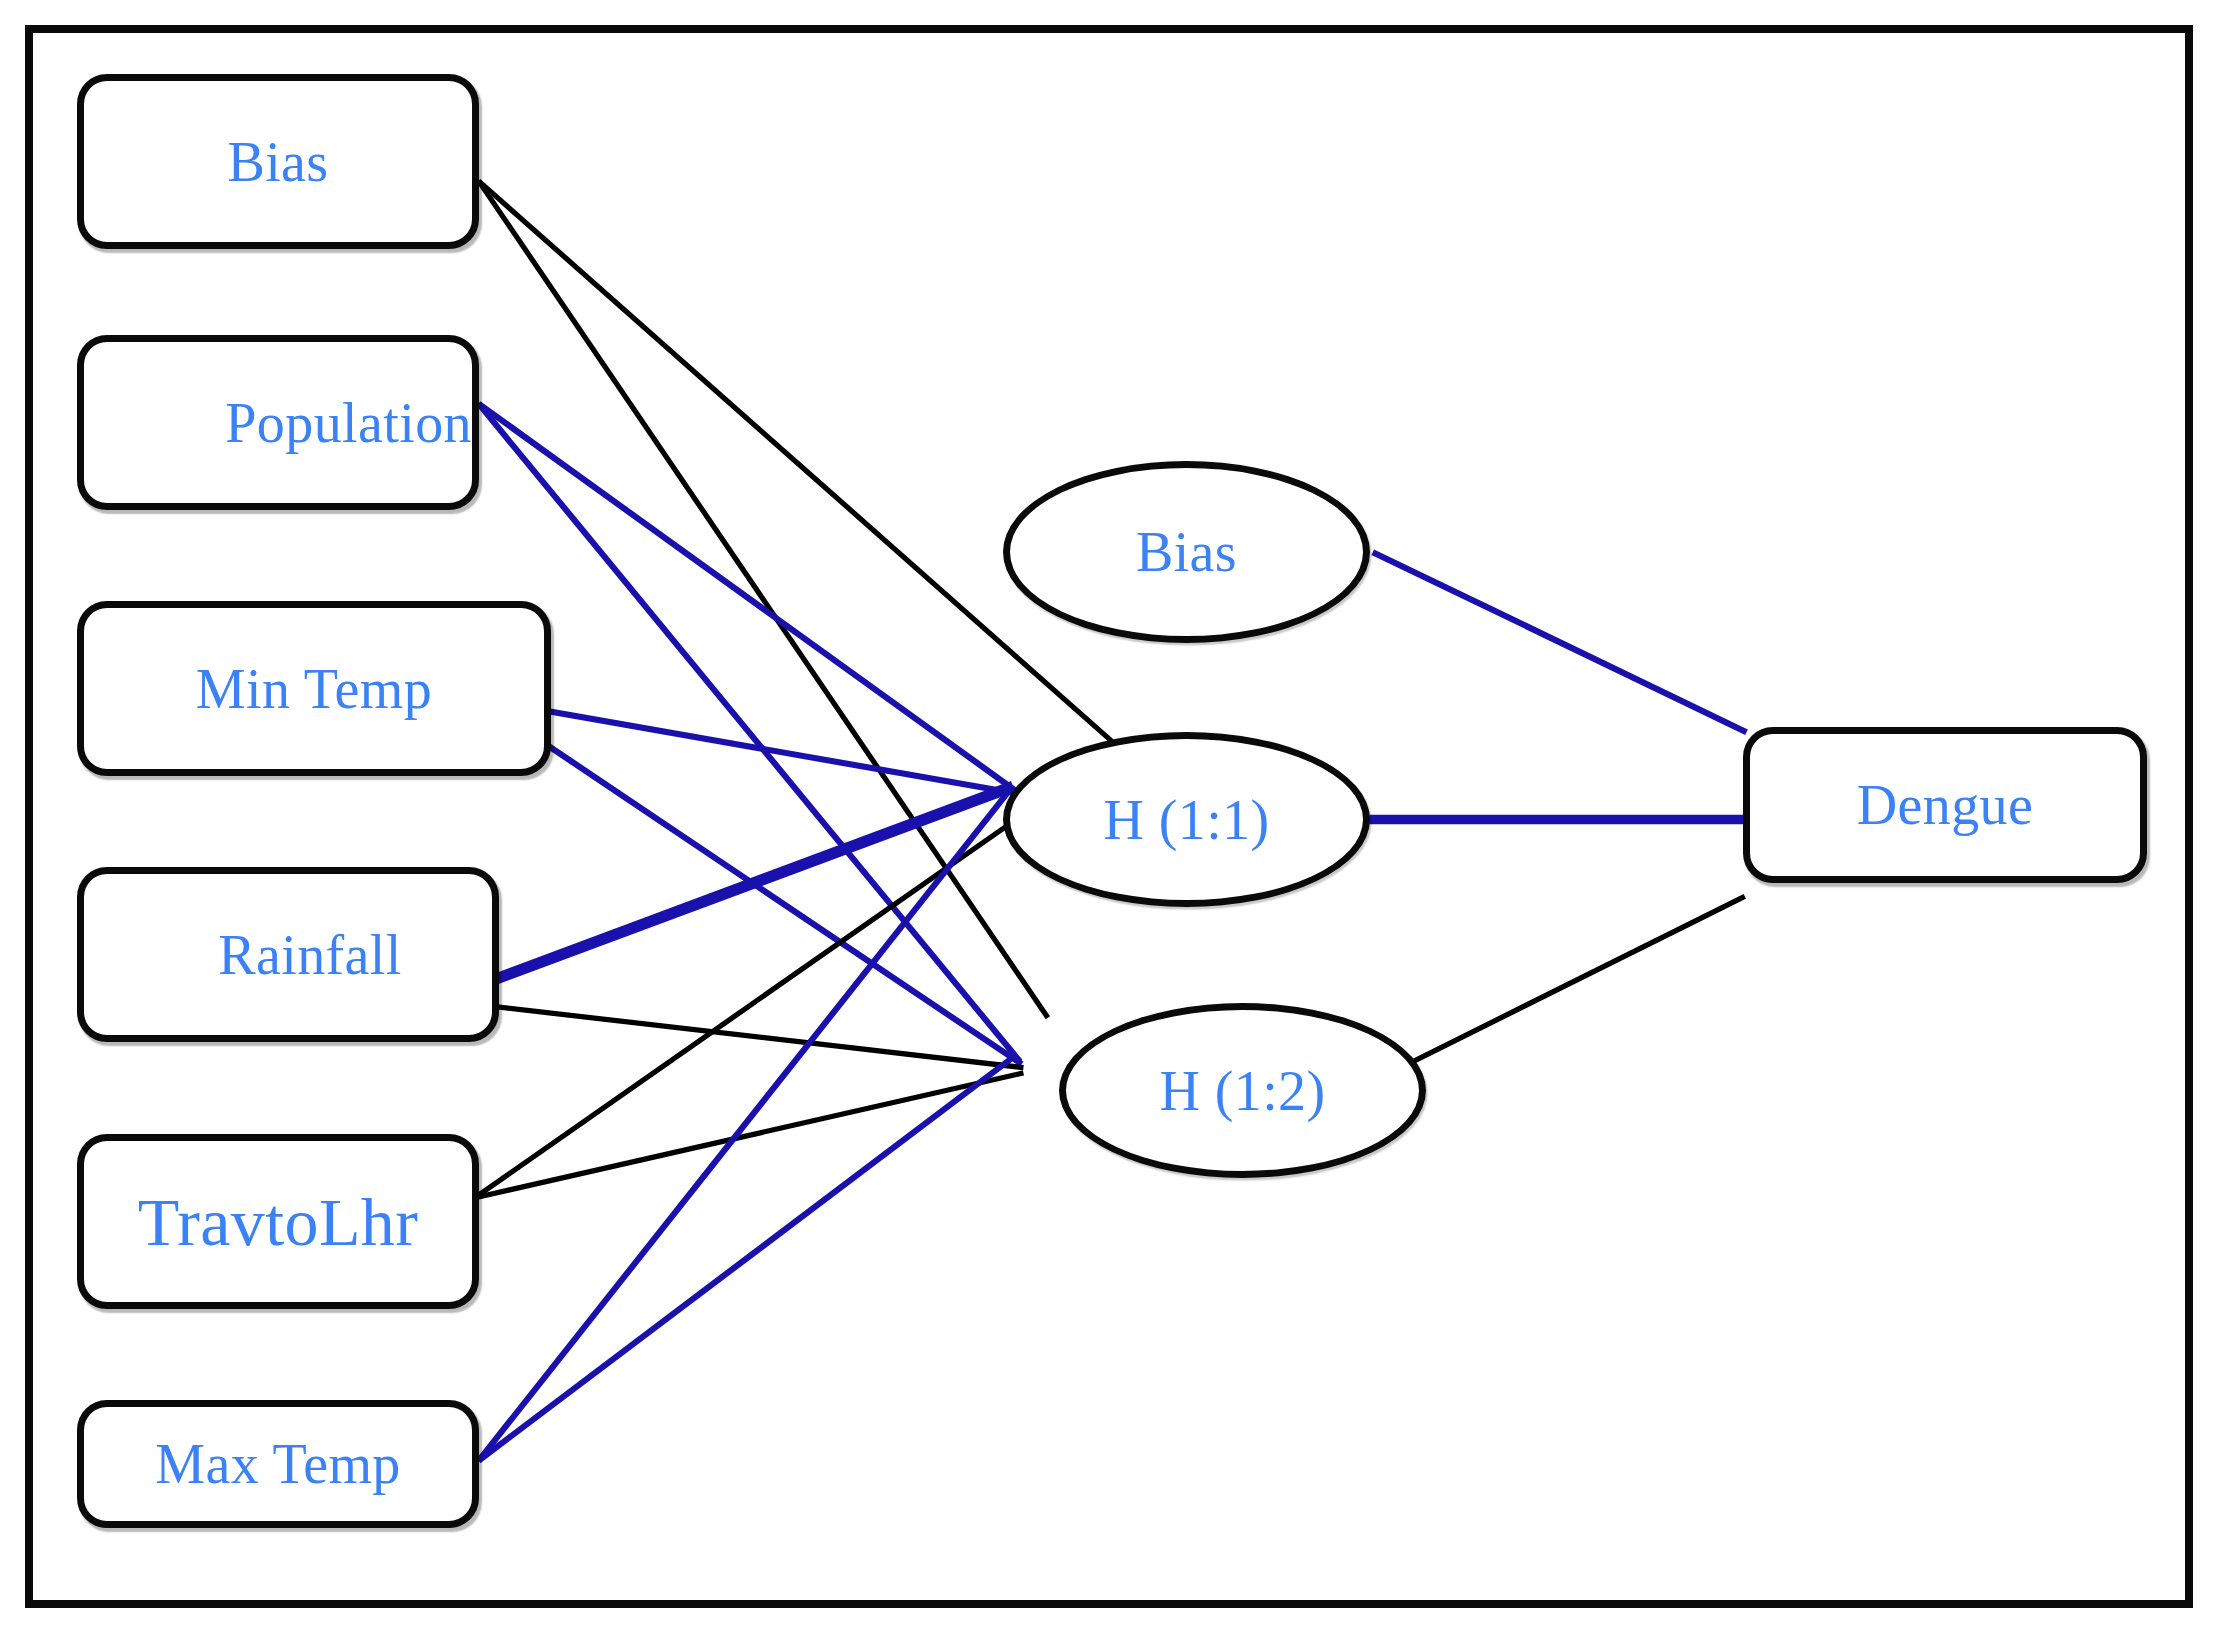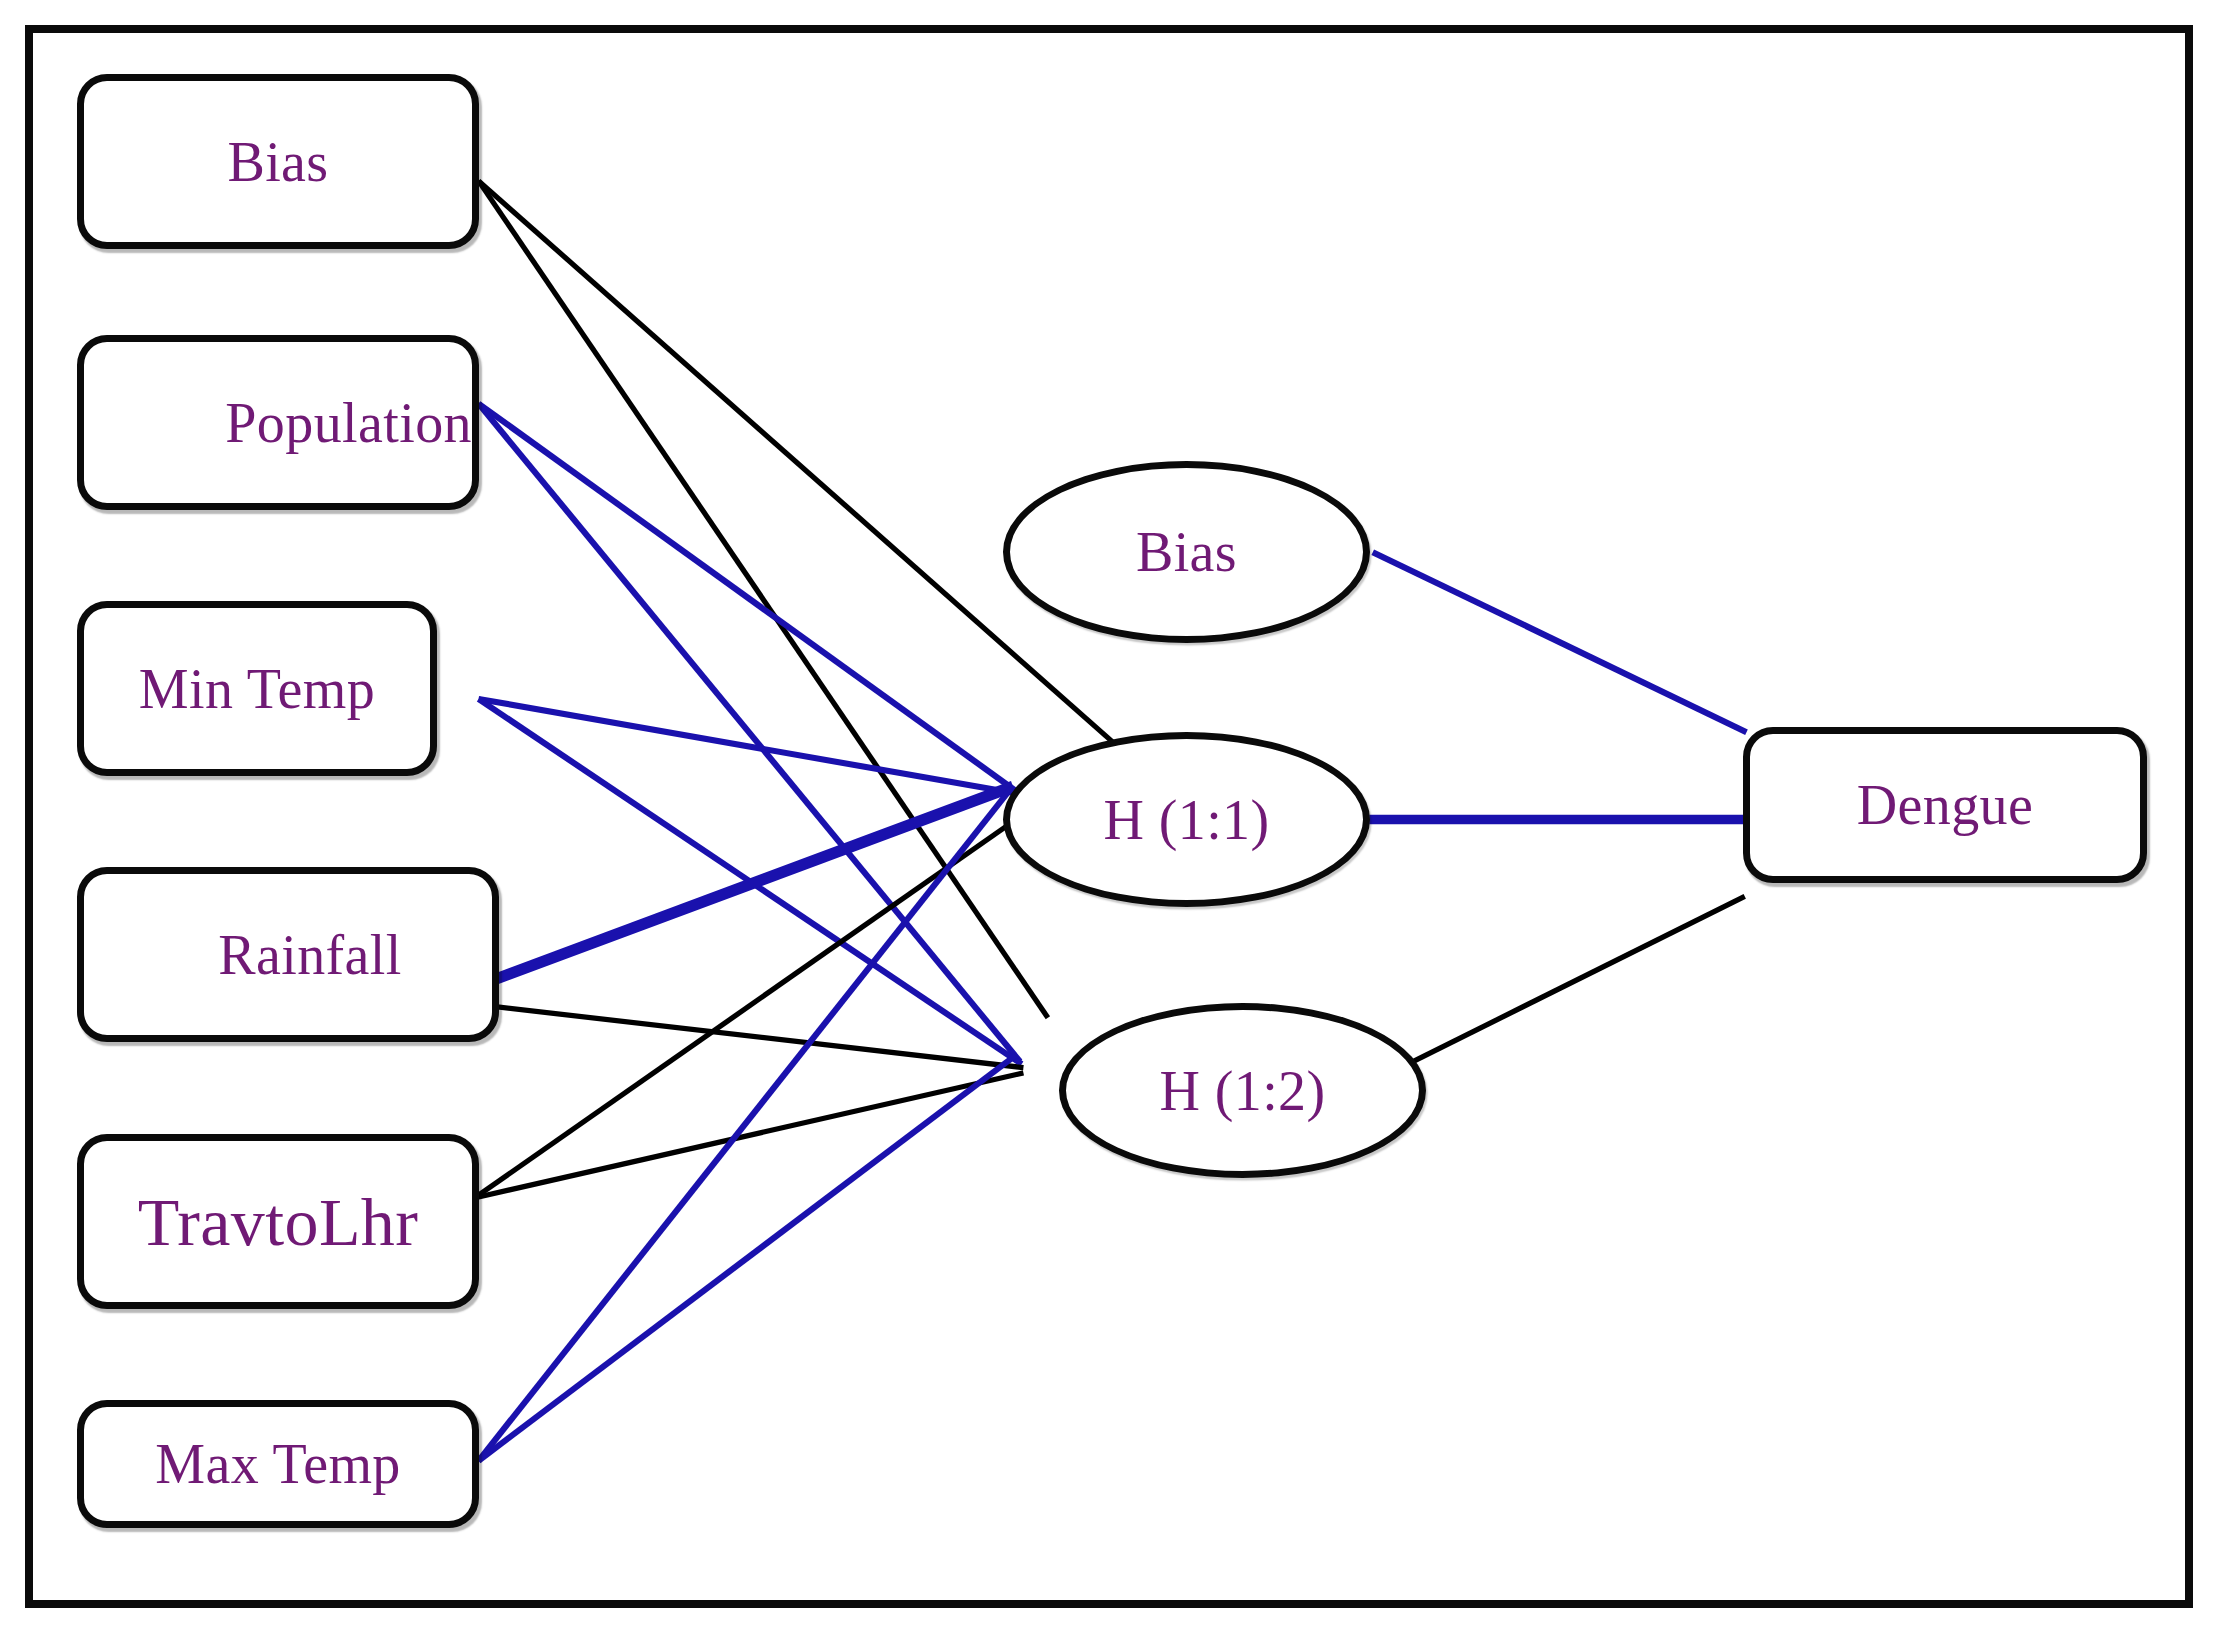--- a/index.html
+++ b/index.html
@@ -51,21 +51,21 @@
   .node-ellipse {
     border: 7.9px solid #0a0a0a;
     border-radius: 50%;
     box-shadow: 1.7px 2.6px 1.7px rgba(0,0,0,0.22);
   }
   .node-label {
     font-size: 56px;
     line-height: 1;
     letter-spacing: 0.4px;
     white-space: nowrap;
-    color: #701a75;
+    color: #3b82f6;
   }
   .node-label.small {
     font-size: 68px;
   }
 </style>
 </head>
 <body>
 
 <div id="canvas">
 
@@ -92,21 +92,21 @@
   </svg>
 
   <div class="node node-rect" id="n-in-bias" style="left: 77px; top: 74px; width: 402px; height: 175px;">
     <span class="node-label">Bias</span>
   </div>
 
   <div class="node node-rect" id="n-in-population" style="left: 77px; top: 335px; width: 402px; height: 175px; justify-content: flex-end;">
     <span class="node-label">Population</span>
   </div>
 
-  <div class="node node-rect" id="n-in-mintemp" style="left: 77px; top: 601px; width: 360px; height: 175px;">
+  <div class="node node-rect" id="n-in-mintemp" style="left: 77px; top: 601px; width: 474px; height: 175px;">
     <span class="node-label">Min Temp</span>
   </div>
 
   <div class="node node-rect" id="n-in-rainfall" style="left: 77px; top: 867px; width: 422px; height: 175px; padding-left: 44px;">
     <span class="node-label">Rainfall</span>
   </div>
 
   <div class="node node-rect" id="n-in-travtolhr" style="left: 77px; top: 1134px; width: 402px; height: 175px;">
     <span class="node-label small">TravtoLhr</span>
   </div>

